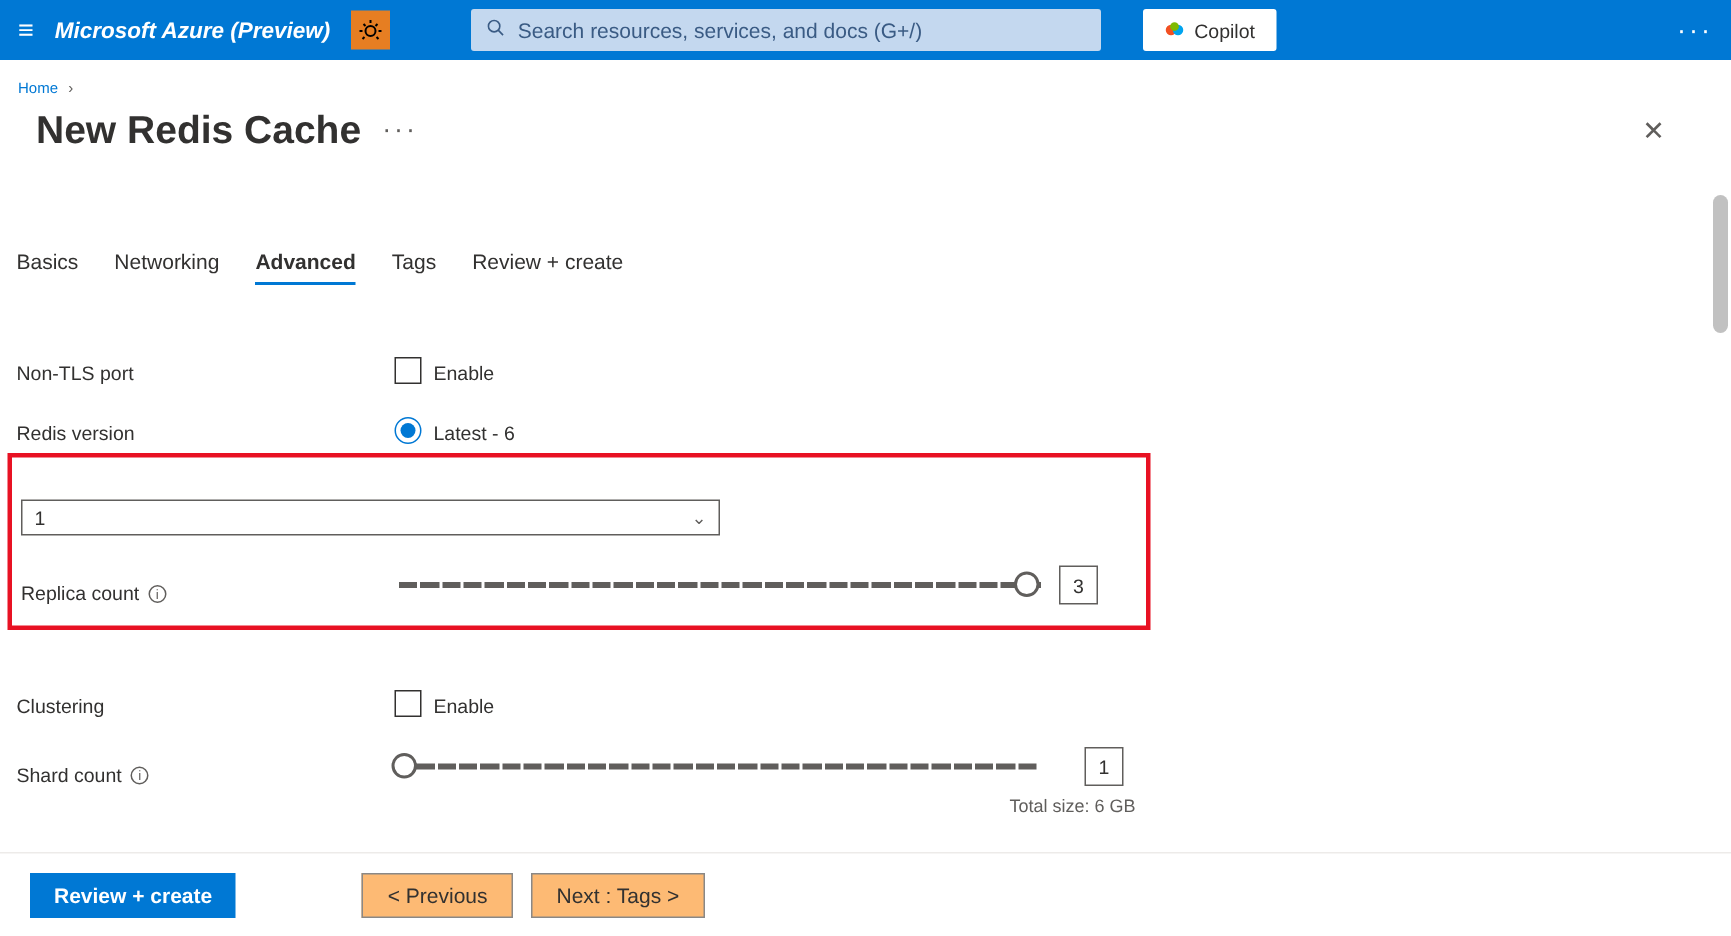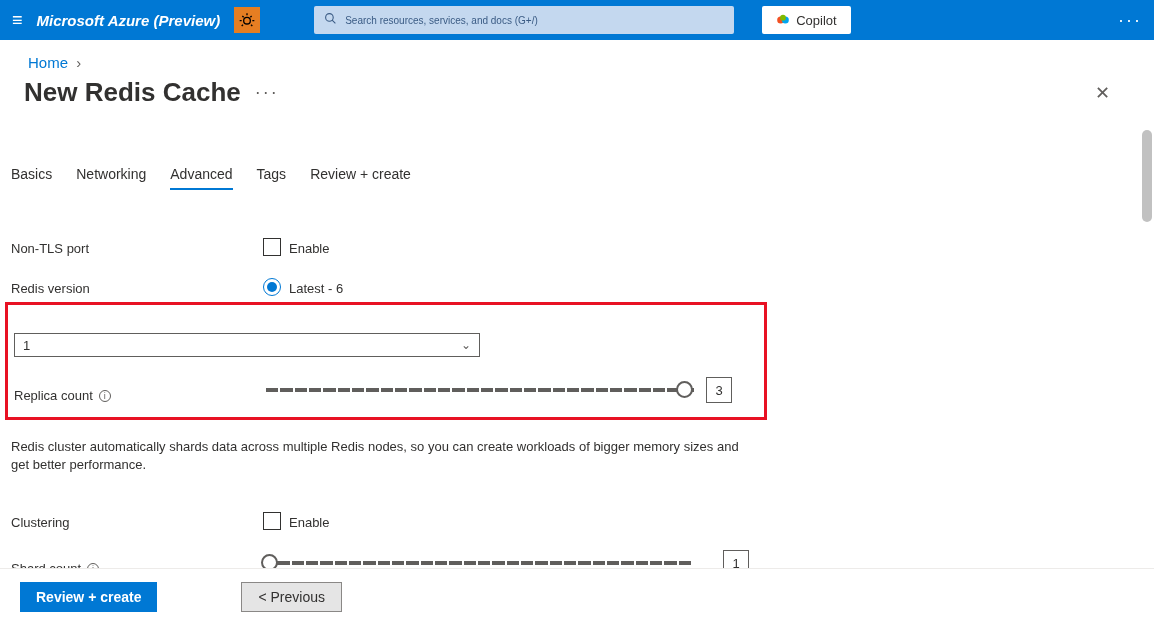--- a/index.html
+++ b/index.html
@@ -5,46 +5,46 @@
 * { box-sizing: border-box; margin: 0; padding: 0; font-family: "Segoe UI", -apple-system, sans-serif; }
 body { width: 1154px; height: 624px; overflow: hidden; background: #fff; position: relative; }
 
 
 .topbar { background: #0078d4; height: 40px; display: flex; align-items: center; padding: 0 12px; gap: 14px; }
 .hamburger { color: #fff; font-size: 18px; cursor: pointer; }
 .brand { color: #fff; font-weight: 600; font-size: 15px; font-style: italic; }
 .bug-box { width: 26px; height: 26px; background: #e67e22; display: flex; align-items: center; justify-content: center; color: #000; font-size: 16px; }
 .searchbox { flex: 0 0 420px; margin-left: 40px; height: 28px; background: #c4d8ef; border-radius: 2px; display: flex; align-items: center; padding: 0 10px; gap: 8px; color: #3a5b84; font-size: 13px; }
 .search-icon { font-size: 13px; color: #3a5b84; }
-.search-input { flex: 1; border: none; background: transparent; outline: none; font-size: 10px; color: #4c1d95; }
+.search-input { flex: 1; border: none; background: transparent; outline: none; font-size: 14px; color: #4c1d95; }
 .search-input::placeholder { color: #3a5b84; }
 .copilot-btn { margin-left: 14px; height: 28px; padding: 0 14px; background: #fff; border: none; border-radius: 2px; display: flex; align-items: center; gap: 6px; font-size: 13px; color: #323130; cursor: pointer; }
 .copilot-icon { width: 14px; height: 14px; }
 .spacer { flex: 1; }
 .ellipsis-top { color: #fff; font-size: 18px; letter-spacing: 2px; cursor: pointer; }
 
 
-.breadcrumb { padding: 14px 28px 0; font-size: 15px; }
+.breadcrumb { padding: 14px 12px 0; font-size: 10px; }
 .breadcrumb a { color: #0078d4; text-decoration: none; cursor: pointer; }
 .breadcrumb .chev { color: #605e5c; margin-left: 4px; }
 .title-row { display: flex; align-items: center; padding: 6px 24px 0; }
 .page-title { font-size: 26px; font-weight: 600; color: #323130; }
 .title-more { color: #605e5c; margin-left: 14px; font-size: 18px; letter-spacing: 2px; cursor: pointer; }
 .close-x { margin-left: auto; color: #605e5c; font-size: 18px; cursor: pointer; padding-right: 20px; }
 
 
 .content-outer { position: absolute; left: 0; right: 0; top: 130px; bottom: 66px; }
 .content { padding: 36px 11px 0; }
 .scrollbar { position: absolute; right: 0; top: 0; bottom: 0; width: 14px; background: transparent; }
 .scroll-thumb { position: absolute; right: 2px; top: 0; width: 10px; height: 92px; background: #c1c1c1; border-radius: 5px; }
 
 
 .tabs { display: flex; gap: 24px; font-size: 14px; margin-bottom: 26px; }
 .tab { color: #323130; cursor: pointer; padding-bottom: 6px; }
-.tab.active { font-weight: 400; border-bottom: 2px solid #0078d4; }
+.tab.active { font-weight: 700; border-bottom: 2px solid #0078d4; }
 
 
 .form-row { display: flex; align-items: flex-end; min-height: 40px; font-size: 13px; color: #323130; }
 .form-label { width: 252px; display: flex; align-items: center; gap: 6px; }
 .info-icon { display: inline-flex; width: 12px; height: 12px; border: 1px solid #605e5c; border-radius: 50%; align-items: center; justify-content: center; font-size: 9px; color: #605e5c; }
 
 .checkbox { width: 18px; height: 18px; border: 1px solid #323130; background: #fff; cursor: pointer; }
 .check-label { margin-left: 8px; }
 
 .radio { width: 18px; height: 18px; border: 1px solid #0078d4; border-radius: 50%; display: inline-flex; align-items: center; justify-content: center; cursor: pointer; }
@@ -65,21 +65,21 @@
 .num-box { width: 26px; height: 26px; border: 1px solid #605e5c; display: flex; align-items: center; justify-content: center; font-size: 13px; }
 
 
 .section-head { font-weight: 600; font-size: 14px; margin: 10px 0 10px; }
 .section-desc { font-size: 13px; color: #323130; max-width: 740px; line-height: 1.4; margin-bottom: 16px; }
 .total-size { font-size: 12px; color: #605e5c; margin-left: 290px; margin-top: 6px; width: 456px; text-align: right; }
 
 
 .footer { position: absolute; left: 0; right: 0; bottom: 0; height: 56px; border-top: 1px solid #edebe9; display: flex; align-items: center; padding: 0 20px; gap: 12px; background: #fff; }
 .btn-primary { background: #0078d4; color: #fff; border: none; padding: 7px 16px; font-size: 14px; cursor: pointer; font-weight: 600; }
-.btn-secondary { background: #e5e5e5; color: #323130; border: 1px solid #8a8886; padding: 6px 16px; font-size: 14px; cursor: pointer; }
+.btn-secondary { background: #fdba74; color: #323130; border: 1px solid #8a8886; padding: 6px 16px; font-size: 14px; cursor: pointer; }
 .footer-gap { width: 60px; }
 </style>
 </head>
 <body>
 
 <div class="topbar">
   <span class="hamburger">≡</span>
   <span class="brand">Microsoft Azure (Preview)</span>
   <span class="bug-box">
     <svg width="16" height="16" viewBox="0 0 24 24" fill="none" stroke="#000" stroke-width="2">
@@ -190,21 +190,20 @@
                 <div class="tick"></div>
                 <div class="tick"></div>
             </div>
             <div class="slider-thumb" style="left:410px;"></div>
           </div>
           <div class="num-box">3</div>
         </div>
       </div>
     </div>
 
-    <div class="section-desc">Redis cluster automatically shards data across multiple Redis nodes, so you can create workloads of bigger memory sizes and get better performance.</div>
 
     <div class="form-row">
       <div class="form-label">Clustering</div>
       <div class="checkbox"></div>
       <span class="check-label">Enable</span>
     </div>
 
     <div class="form-row" style="margin-top:6px;">
       <div class="form-label">
         <span>Shard count</span>
@@ -254,13 +253,14 @@
   </div>
   <div class="scrollbar">
     <div class="scroll-thumb"></div>
   </div>
 </div>
 
 <div class="footer">
   <button class="btn-primary">Review + create</button>
   <div class="footer-gap"></div>
   <button class="btn-secondary">&lt; Previous</button>
+  <button class="btn-secondary">Next : Tags &gt;</button>
 </div>
 
 </body></html>

